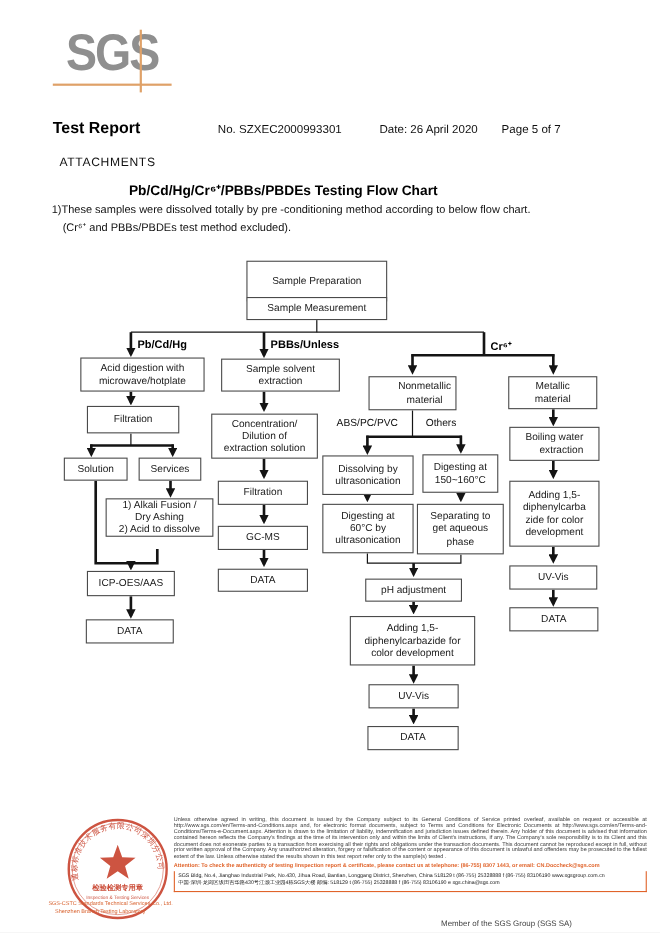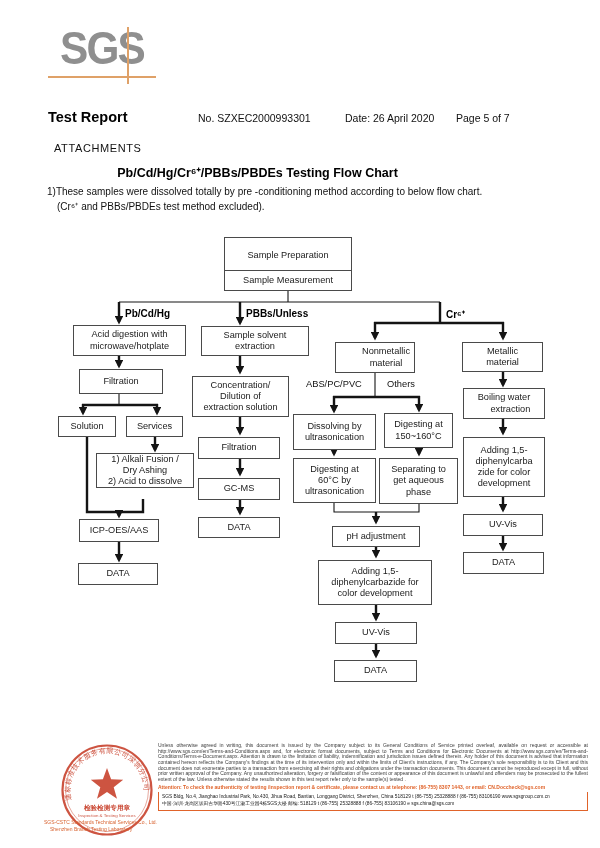--- a/index.html
+++ b/index.html
@@ -179,14 +179,15 @@
   <div class="company-l2">Shenzhen Branch Testing Laboratory</div>
 
   <div class="footer-right">
     <p class="disclaimer">Unless otherwise agreed in writing, this document is issued by the Company subject to its General Conditions of Service printed overleaf, available on request or accessible at http://www.sgs.com/en/Terms-and-Conditions.aspx and, for electronic format documents, subject to Terms and Conditions for Electronic Documents at http://www.sgs.com/en/Terms-and-Conditions/Terms-e-Document.aspx. Attention is drawn to the limitation of liability, indemnification and jurisdiction issues defined therein. Any holder of this document is advised that information contained hereon reflects the Company's findings at the time of its intervention only and within the limits of Client's instructions, if any. The Company's sole responsibility is to its Client and this document does not exonerate parties to a transaction from exercising all their rights and obligations under the transaction documents. This document cannot be reproduced except in full, without prior written approval of the Company. Any unauthorized alteration, forgery or falsification of the content or appearance of this document is unlawful and offenders may be prosecuted to the fullest extent of the law. Unless otherwise stated the results shown in this test report refer only to the sample(s) tested .</p>
     <p class="attention">Attention: To check the authenticity of testing /inspection report &amp; certificate, please contact us at telephone: (86-755) 8307 1443, or email: CN.Doccheck@sgs.com</p>
     <div class="addr-block">
       <div class="addr-row">SGS Bldg, No.4, Jianghao Industrial Park, No.430, Jihua Road, Bantian, Longgang District, Shenzhen, China 518129    t (86-755) 25328888    f (86-755) 83106190    www.sgsgroup.com.cn</div>
       <div class="addr-row">中国·深圳·龙岗区坂田吉华路430号江灏工业园4栋SGS大楼    邮编: 518129    t (86-755) 25328888    f (86-755) 83106190    e sgs.china@sgs.com</div>
     </div>
   </div>
+  <div class="member">Member of the SGS Group (SGS SA)</div>
 
 </div>
 
 </body></html>

